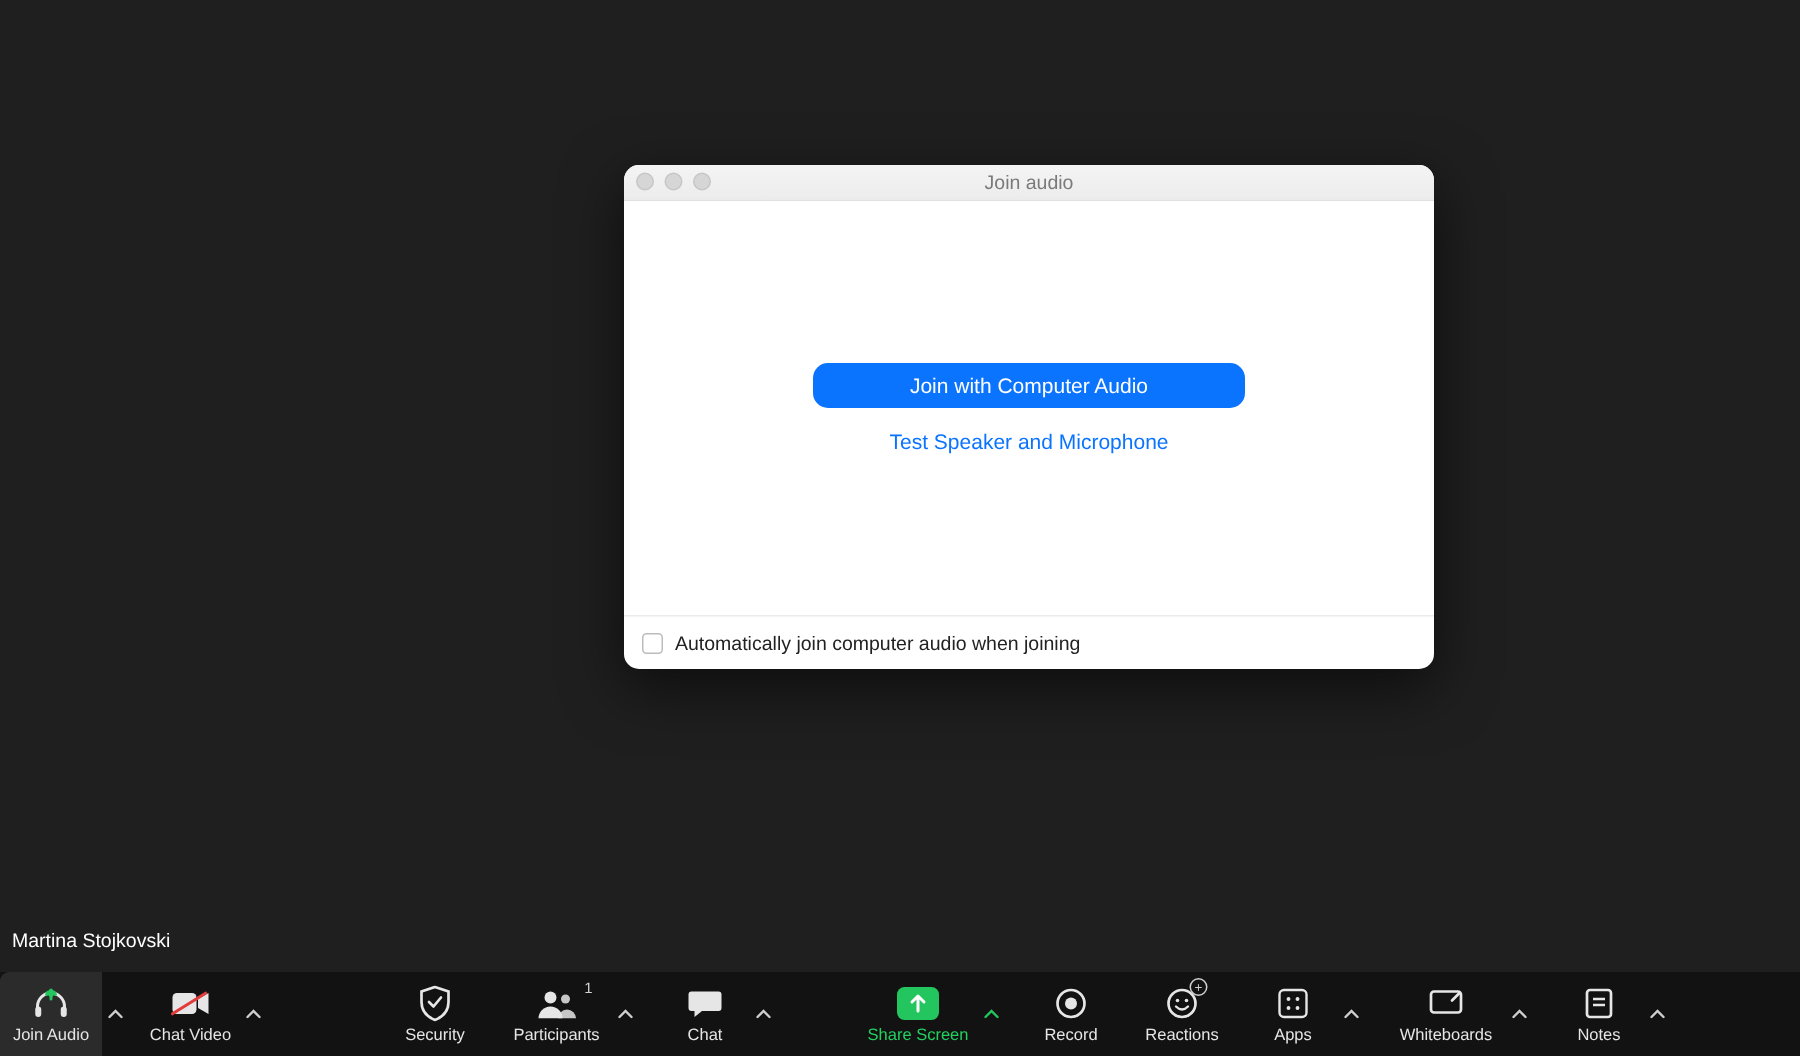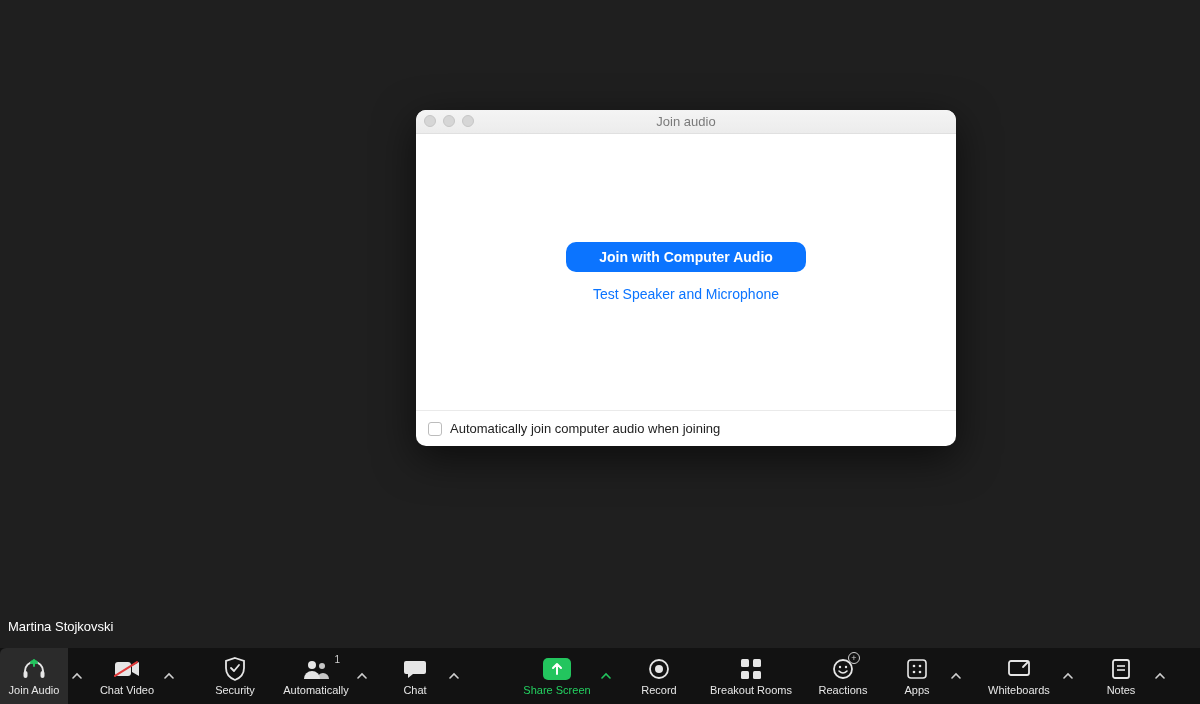--- a/index.html
+++ b/index.html
@@ -31,21 +31,21 @@
   
   .share-btn { background:#23c55e; width:28px; height:22px; border-radius:5px; display:flex; align-items:center; justify-content:center; }
 
   
   .modal { position:absolute; left:416px; top:110px; width:540px; height:336px; background:#fff; border-radius:10px; box-shadow:0 12px 40px rgba(0,0,0,0.6); color:#222; overflow:hidden; display:flex; flex-direction:column; }
   .modal .titlebar { height:24px; background:linear-gradient(#f4f4f4,#ececec); border-bottom:1px solid #e0e0e0; display:flex; align-items:center; position:relative; }
   .traffic { position:absolute; left:8px; top:5px; display:flex; gap:7px; }
   .traffic span { width:12px; height:12px; border-radius:50%; background:#d6d6d6; border:1px solid #c6c6c6; display:block; }
   .modal .title { flex:1; text-align:center; font-size:13px; color:#7a7a7a; font-weight:500; }
   .modal .body { flex:1; display:flex; flex-direction:column; align-items:center; justify-content:center; gap:14px; }
-  .primary-btn { background:#0b74ff; color:#fff; border:none; border-radius:10px; width:240px; height:30px; font-size:14px; font-weight:700; cursor:pointer; }
+  .primary-btn { background:#0b74ff; color:#fff; border:none; border-radius:10px; width:288px; height:30px; font-size:14px; font-weight:400; cursor:pointer; }
   .secondary-link { color:#0b74ff; font-size:14px; cursor:pointer;text-align:right; }
   .modal .footer { height:36px; border-top:1px solid #eaeaea; display:flex; align-items:center; padding:0 12px; gap:8px;text-align:right; }
   .checkbox { width:14px; height:14px; border:1px solid #bcbcbc; border-radius:3px; background:#fff; cursor:pointer; }
   .footer-label { font-size:13px; color:#222; }
 
   
   .slash { position:absolute; width:28px; height:2px; background:#e23b3b; transform:rotate(-32deg); top:12px; left:-2px; border-radius:1px; }
 
   
   .plusdot { position:absolute; top:-4px; right:-6px; width:12px; height:12px; border-radius:50%; border:1.5px solid #cfcfcf; display:flex; align-items:center; justify-content:center; font-size:9px; color:#cfcfcf; line-height:1; }
@@ -132,21 +132,21 @@
       <div class="tb-item" style="min-width:74px;">
         <div class="icon-wrap" style="position:relative;">
           <svg width="28" height="20" viewBox="0 0 28 20">
             <circle cx="10" cy="6" r="4" fill="#e6e6e6"></circle>
             <path d="M2 20 a8 8 0 0 1 16 0 Z" fill="#e6e6e6"></path>
             <circle cx="20" cy="7" r="3" fill="#e6e6e6" opacity="0.85"></circle>
             <path d="M15 20 a6 6 0 0 1 12 0 Z" fill="#e6e6e6" opacity="0.85"></path>
           </svg>
           <span class="badge">1</span>
         </div>
-        <div class="label">Automatically</div>
+        <div class="label">Participants</div>
       </div>
       <div class="chev">
         <svg viewBox="0 0 10 10">
             <path d="M1 7 L5 3 L9 7" stroke="#cfcfcf" stroke-width="1.6" fill="none" stroke-linecap="round"></path>
           </svg>
       </div>
     </div>
 
     <div class="group">
       <div class="tb-item">
@@ -185,31 +185,20 @@
     <div class="tb-item">
       <div class="icon-wrap">
         <svg width="22" height="22" viewBox="0 0 22 22">
             <circle cx="11" cy="11" r="9" stroke="#e6e6e6" stroke-width="1.8" fill="none"></circle>
             <circle cx="11" cy="11" r="4" fill="#e6e6e6"></circle>
           </svg>
       </div>
       <div class="label">Record</div>
     </div>
 
-    <div class="tb-item" style="min-width:96px;">
-      <div class="icon-wrap">
-        <svg width="22" height="22" viewBox="0 0 22 22">
-          <rect x="1" y="1" width="8" height="8" rx="1.5" fill="#e6e6e6"></rect>
-          <rect x="13" y="1" width="8" height="8" rx="1.5" fill="#e6e6e6"></rect>
-          <rect x="1" y="13" width="8" height="8" rx="1.5" fill="#e6e6e6"></rect>
-          <rect x="13" y="13" width="8" height="8" rx="1.5" fill="#e6e6e6"></rect>
-        </svg>
-      </div>
-      <div class="label">Breakout Rooms</div>
-    </div>
 
     <div class="tb-item">
       <div class="icon-wrap" style="position:relative;">
         <svg width="22" height="22" viewBox="0 0 22 22">
             <circle cx="11" cy="11" r="9" stroke="#e6e6e6" stroke-width="1.8" fill="none"></circle>
             <circle cx="8" cy="9" r="1.2" fill="#e6e6e6"></circle>
             <circle cx="14" cy="9" r="1.2" fill="#e6e6e6"></circle>
             <path d="M7 13 q4 4 8 0" stroke="#e6e6e6" stroke-width="1.6" fill="none" stroke-linecap="round"></path>
           </svg>
         <div class="plusdot">+</div>

